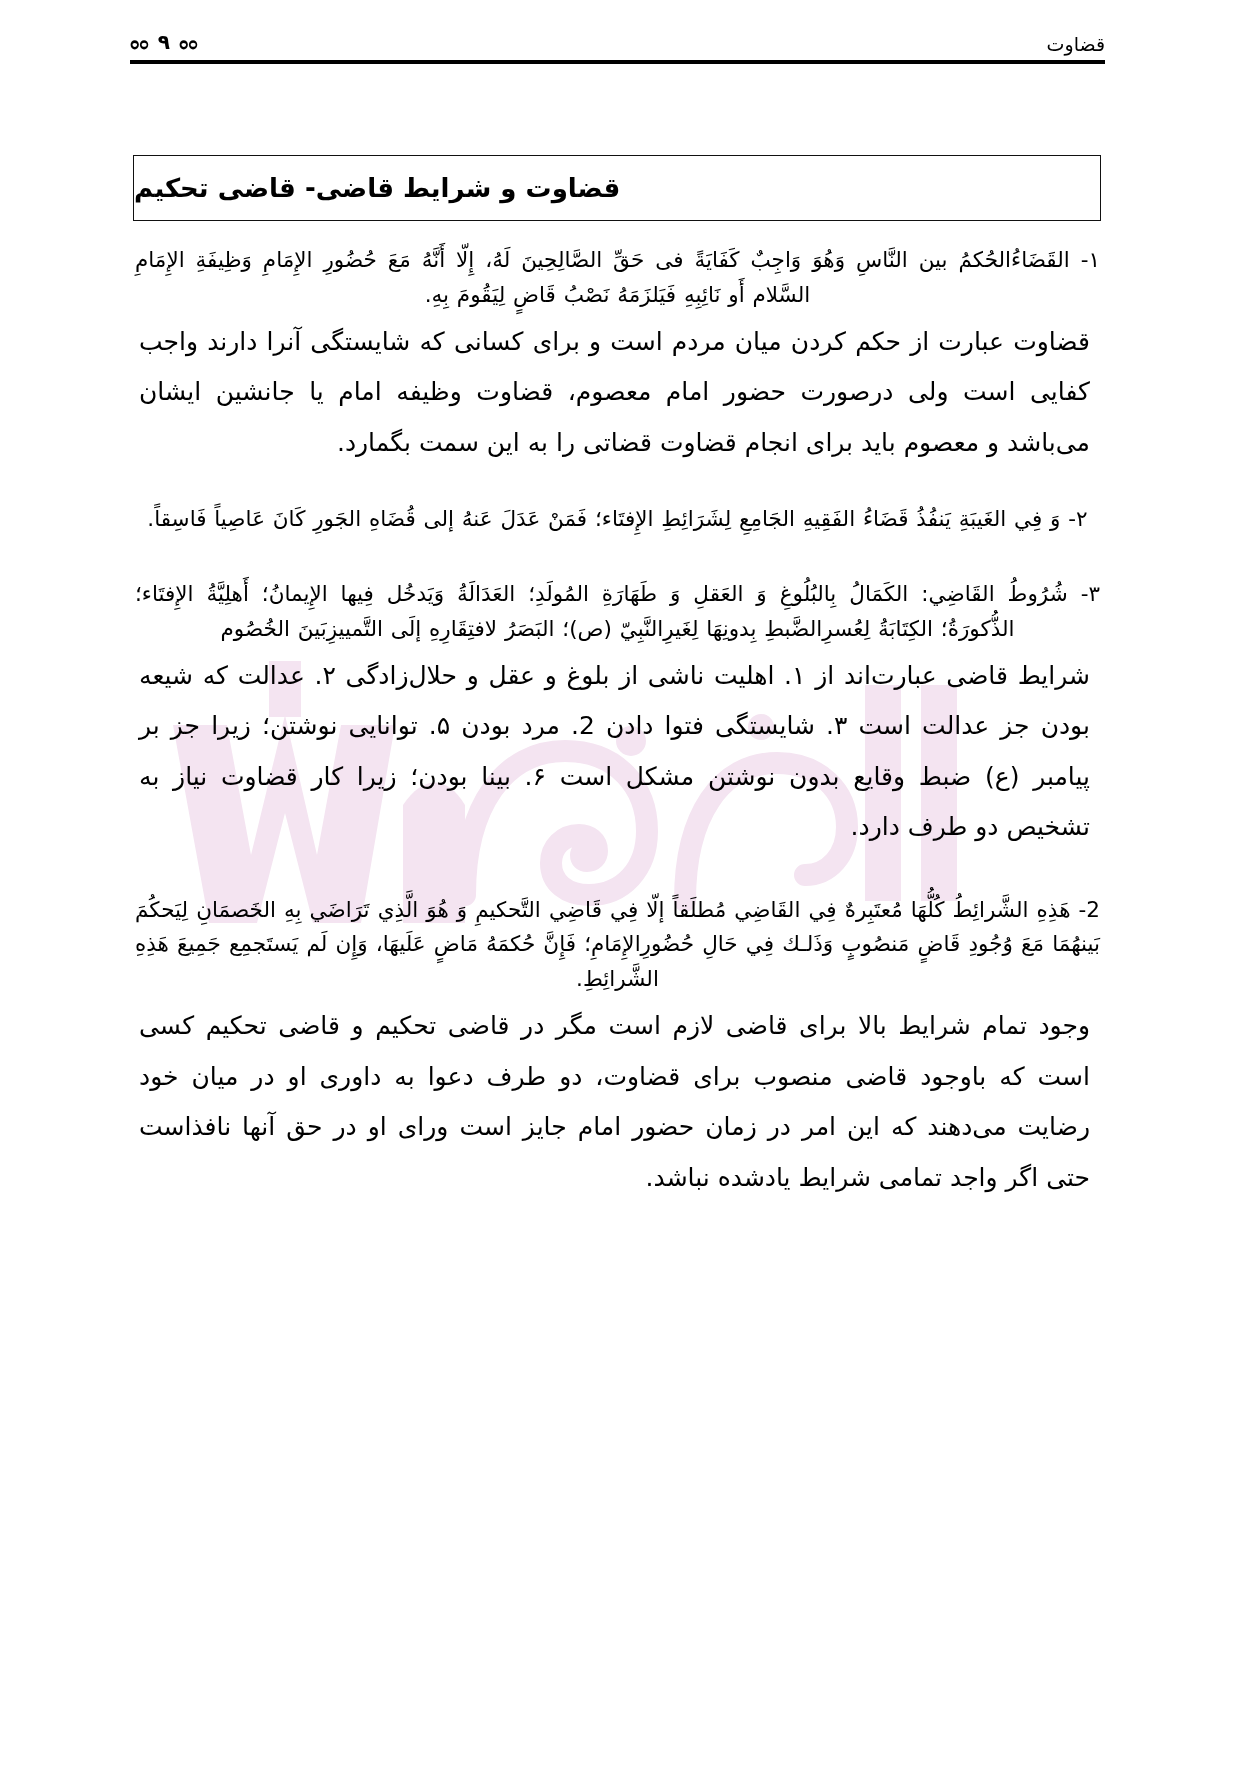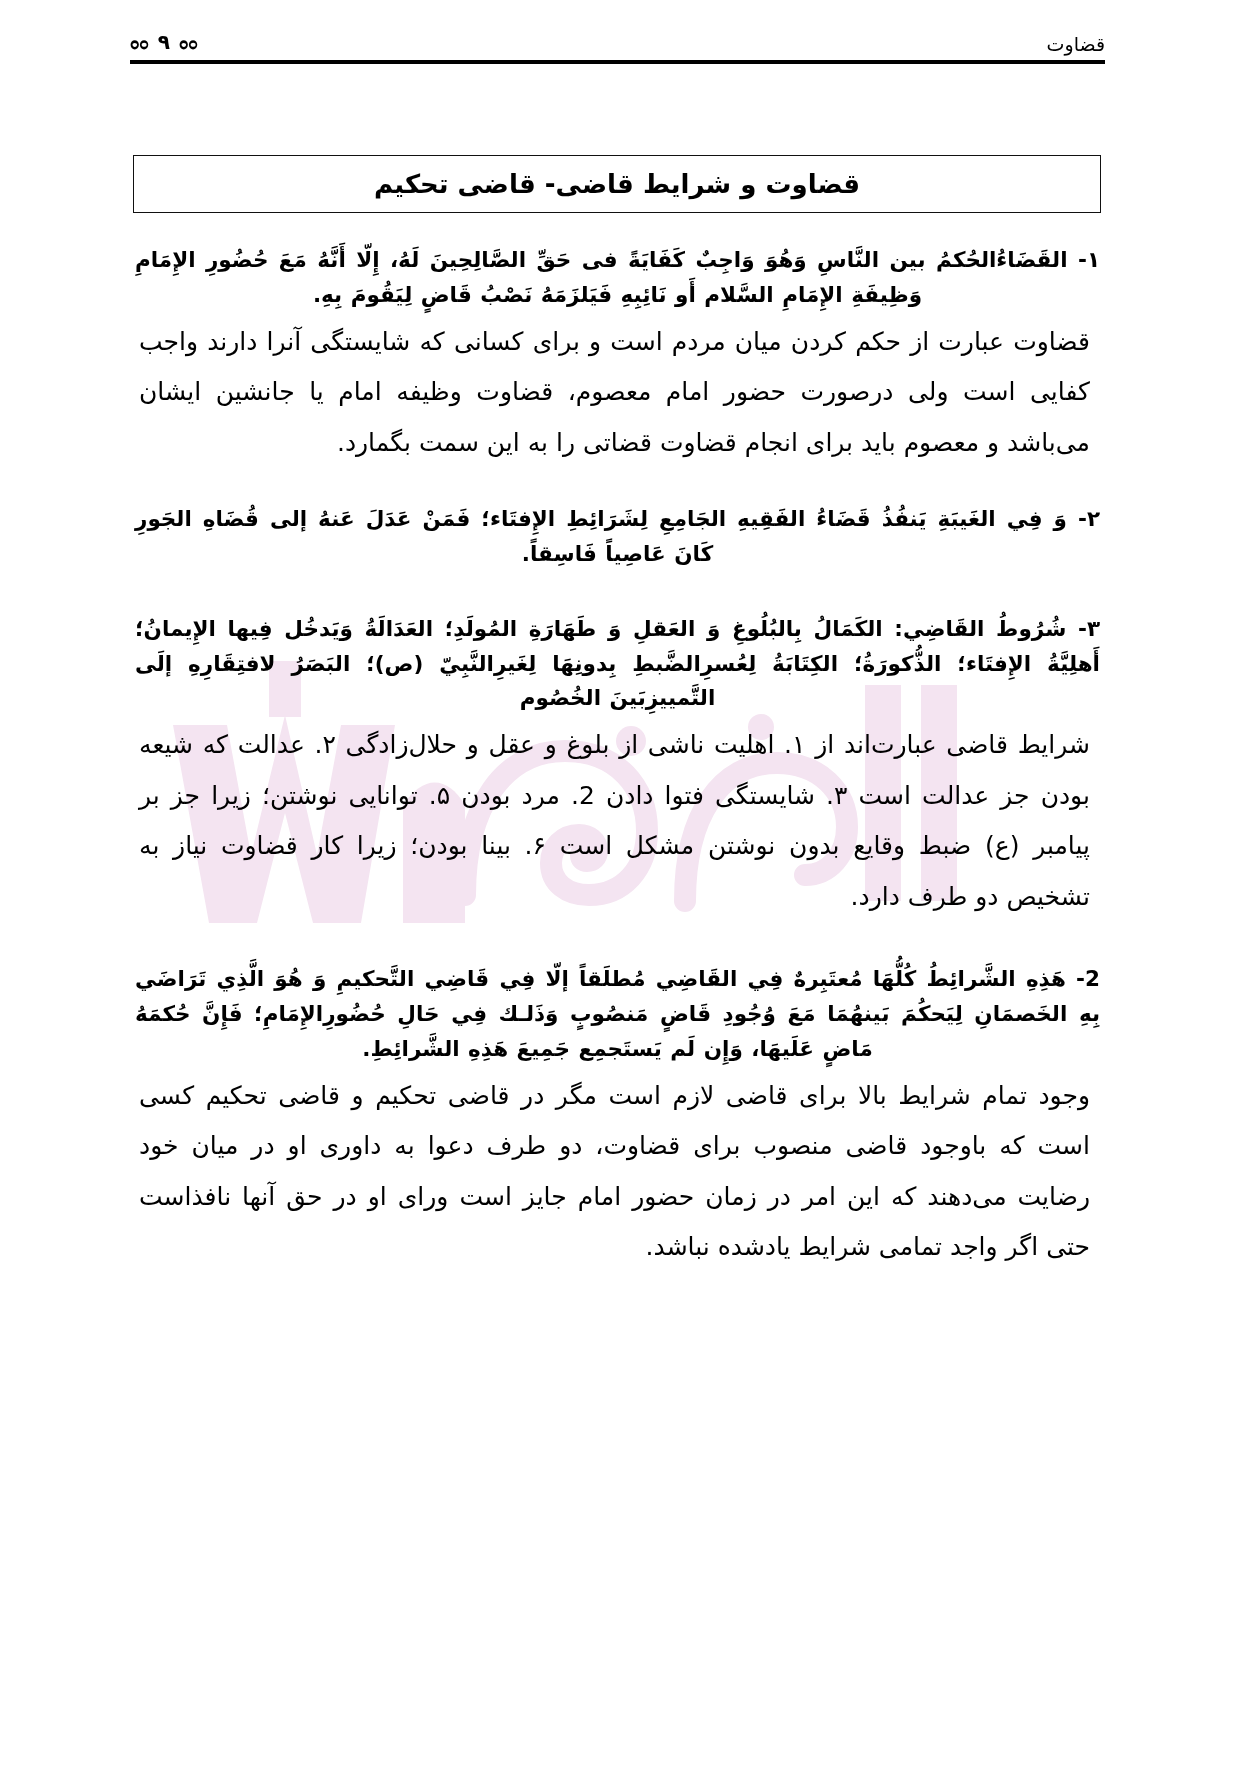--- a/index.html
+++ b/index.html
@@ -83,26 +83,26 @@
     background: #000;
     width: 100%;
   }
 
   
   .title-box {
     position: absolute;
     left: 133px;
     top: 155px;
     width: 968px;
-    height: 58px;
+    height: 66px;
     border: 1.5px solid #111;
     box-sizing: border-box;
     display: flex;
     align-items: center;
-    justify-content: center;
+    justify-content: flex-end;
     z-index: 2;
     background: transparent;
   }
   .title-text {
     font-size: 26px;
     font-weight: bold;
     letter-spacing: 0px;
     white-space: nowrap;
   }
 
@@ -112,21 +112,21 @@
     left: 135px;
     top: 243px;
     width: 965px;
     z-index: 2;
   }
 
   .section { margin-bottom: 4px; }
 
   .arabic {
     font-family: "DejaVu Sans", "Liberation Sans", sans-serif;
-    font-weight: bold;
+    font-weight: normal;
     font-size: 21.5px;
     line-height: 1.62;
     text-align: justify;
     text-align-last: center;
     direction: rtl;
     margin: 0 0 4px 0;
     word-spacing: 1px;
   }
 
   .persian {

